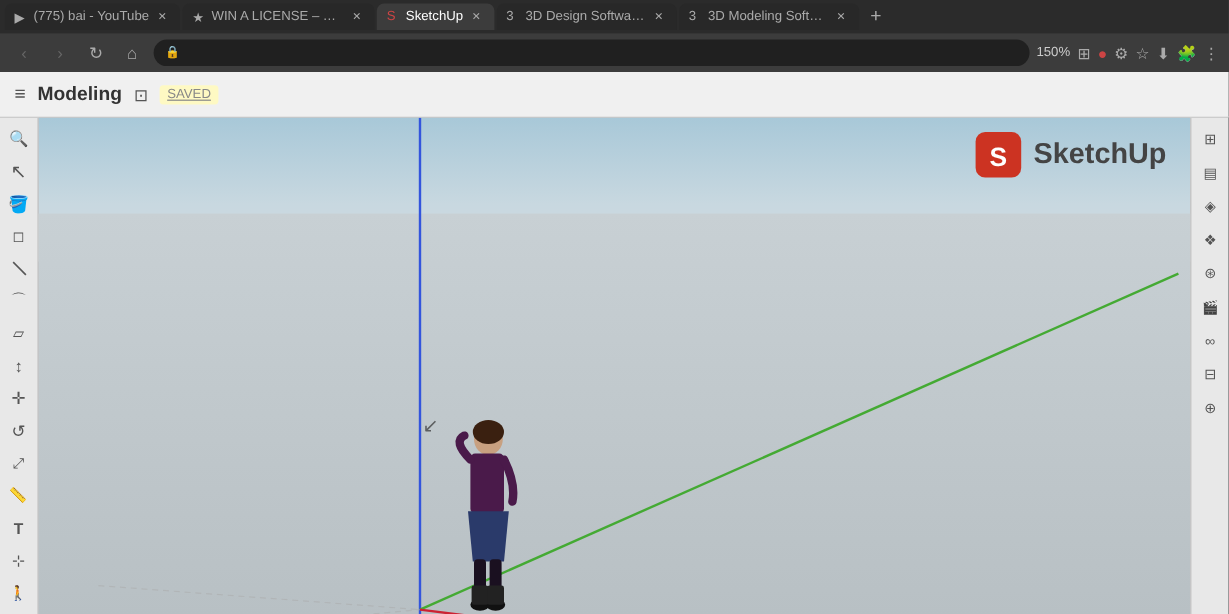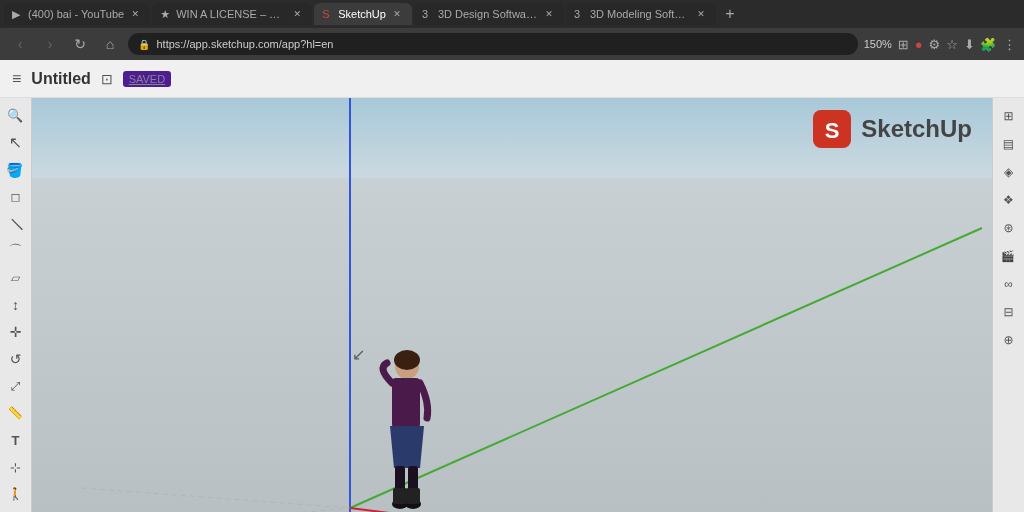--- a/index.html
+++ b/index.html
@@ -59,21 +59,21 @@
     
     .app-header {
       display: flex; align-items: center; height: 38px;
       background: #f0f0f0; padding: 0 12px; gap: 10px;
       border-bottom: 1px solid #ddd;
     }
     .hamburger { font-size: 16px; color: #555; cursor: pointer; }
     .doc-title { font-size: 16px; font-weight: bold; color: #333; }
     .save-icon { font-size: 14px; color: #555; cursor: pointer; }
     .saved-badge {
-      font-size: 11px; color: #888; background: #4c1d95;
+      font-size: 11px; color: #888; background: #fef9c3;
       padding: 2px 6px; border-radius: 3px; text-decoration: underline;
     }
 
     
     .left-toolbar {
       width: 32px; background: #e8e8e8;
       display: flex; flex-direction: column; align-items: center;
       padding: 6px 0; gap: 4px; border-right: 1px solid #ccc;
       position: absolute; left: 0; top: 0; bottom: 0; z-index: 10;
     }
@@ -137,21 +137,21 @@
 </head>
 <body>
 
 <div class="app-wrapper">
 
   <div class="browser-chrome">
 
     <div class="tab-bar">
       <div class="tab inactive">
         <span class="tab-favicon">▶</span>
-        <span style="max-width:110px;overflow:hidden;text-overflow:ellipsis;font-size:11px;">(400) bai - YouTube</span>
+        <span style="max-width:110px;overflow:hidden;text-overflow:ellipsis;font-size:11px;">(775) bai - YouTube</span>
         <span class="tab-close">✕</span>
       </div>
       <div class="tab inactive">
         <span class="tab-favicon">★</span>
         <span style="max-width:110px;overflow:hidden;text-overflow:ellipsis;font-size:11px;">WIN A LICENSE – The Skills Fa…</span>
         <span class="tab-close">✕</span>
       </div>
       <div class="tab active">
         <span class="tab-favicon" style="color:#c44;">S</span>
         <span style="font-size:11px;">SketchUp</span>
@@ -170,38 +170,37 @@
       <div class="tab-add-btn">+</div>
     </div>
 
     <div class="toolbar">
       <div class="nav-btn disabled">‹</div>
       <div class="nav-btn disabled">›</div>
       <div class="nav-btn">↻</div>
       <div class="nav-btn">⌂</div>
       <div class="address-bar">
         <span class="lock-icon">🔒</span>
-        <span class="address-url">https://app.sketchup.com/app?hl=en</span>
       </div>
       <div class="toolbar-right">
         <span class="zoom-level">150%</span>
         <span class="toolbar-icon">⊞</span>
         <span class="toolbar-icon" style="color:#c44;">●</span>
         <span class="toolbar-icon">⚙</span>
         <span class="toolbar-icon">☆</span>
         <span class="toolbar-icon">⬇</span>
         <span class="toolbar-icon">🧩</span>
         <span class="toolbar-icon">⋮</span>
       </div>
     </div>
   </div>
 
   <div class="app-header">
     <span class="hamburger">≡</span>
-    <span class="doc-title">Untitled</span>
+    <span class="doc-title">Modeling</span>
     <span class="save-icon">⊡</span>
     <span class="saved-badge">SAVED</span>
   </div>
 
   <div class="viewport-wrapper">
 
     <div class="left-toolbar">
       <div class="tool-btn">🔍</div>
       <div class="tool-btn" style="font-size:16px;">↖</div>
       <div class="tool-btn" style="font-size:14px;">🪣</div>

